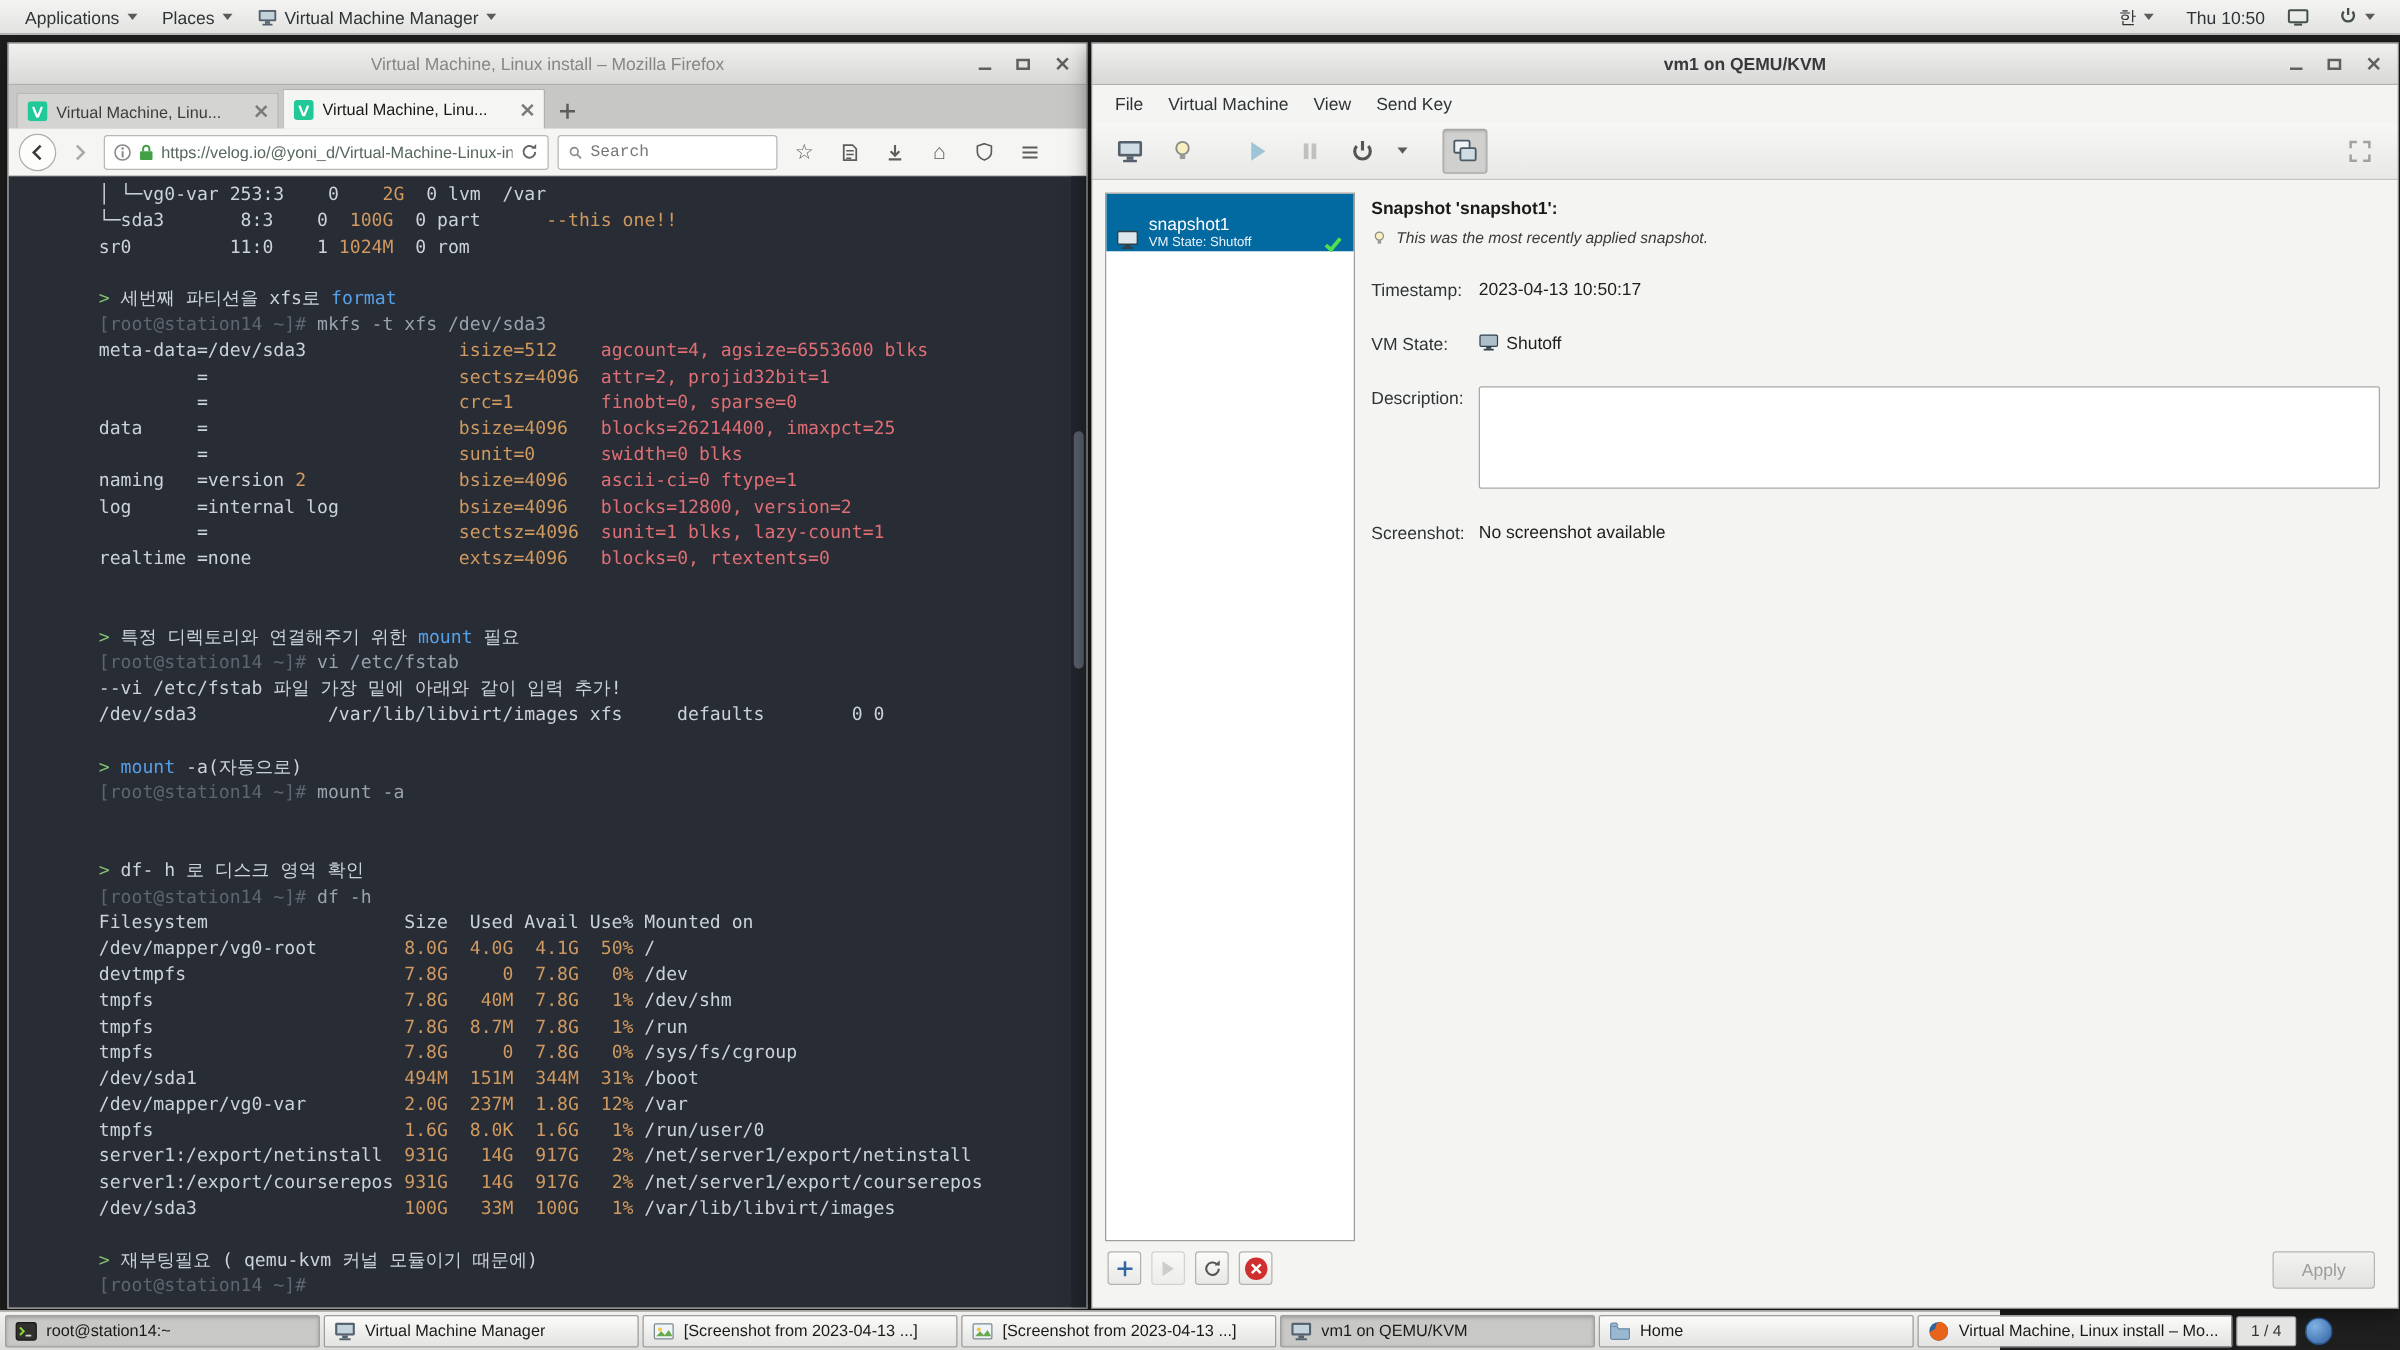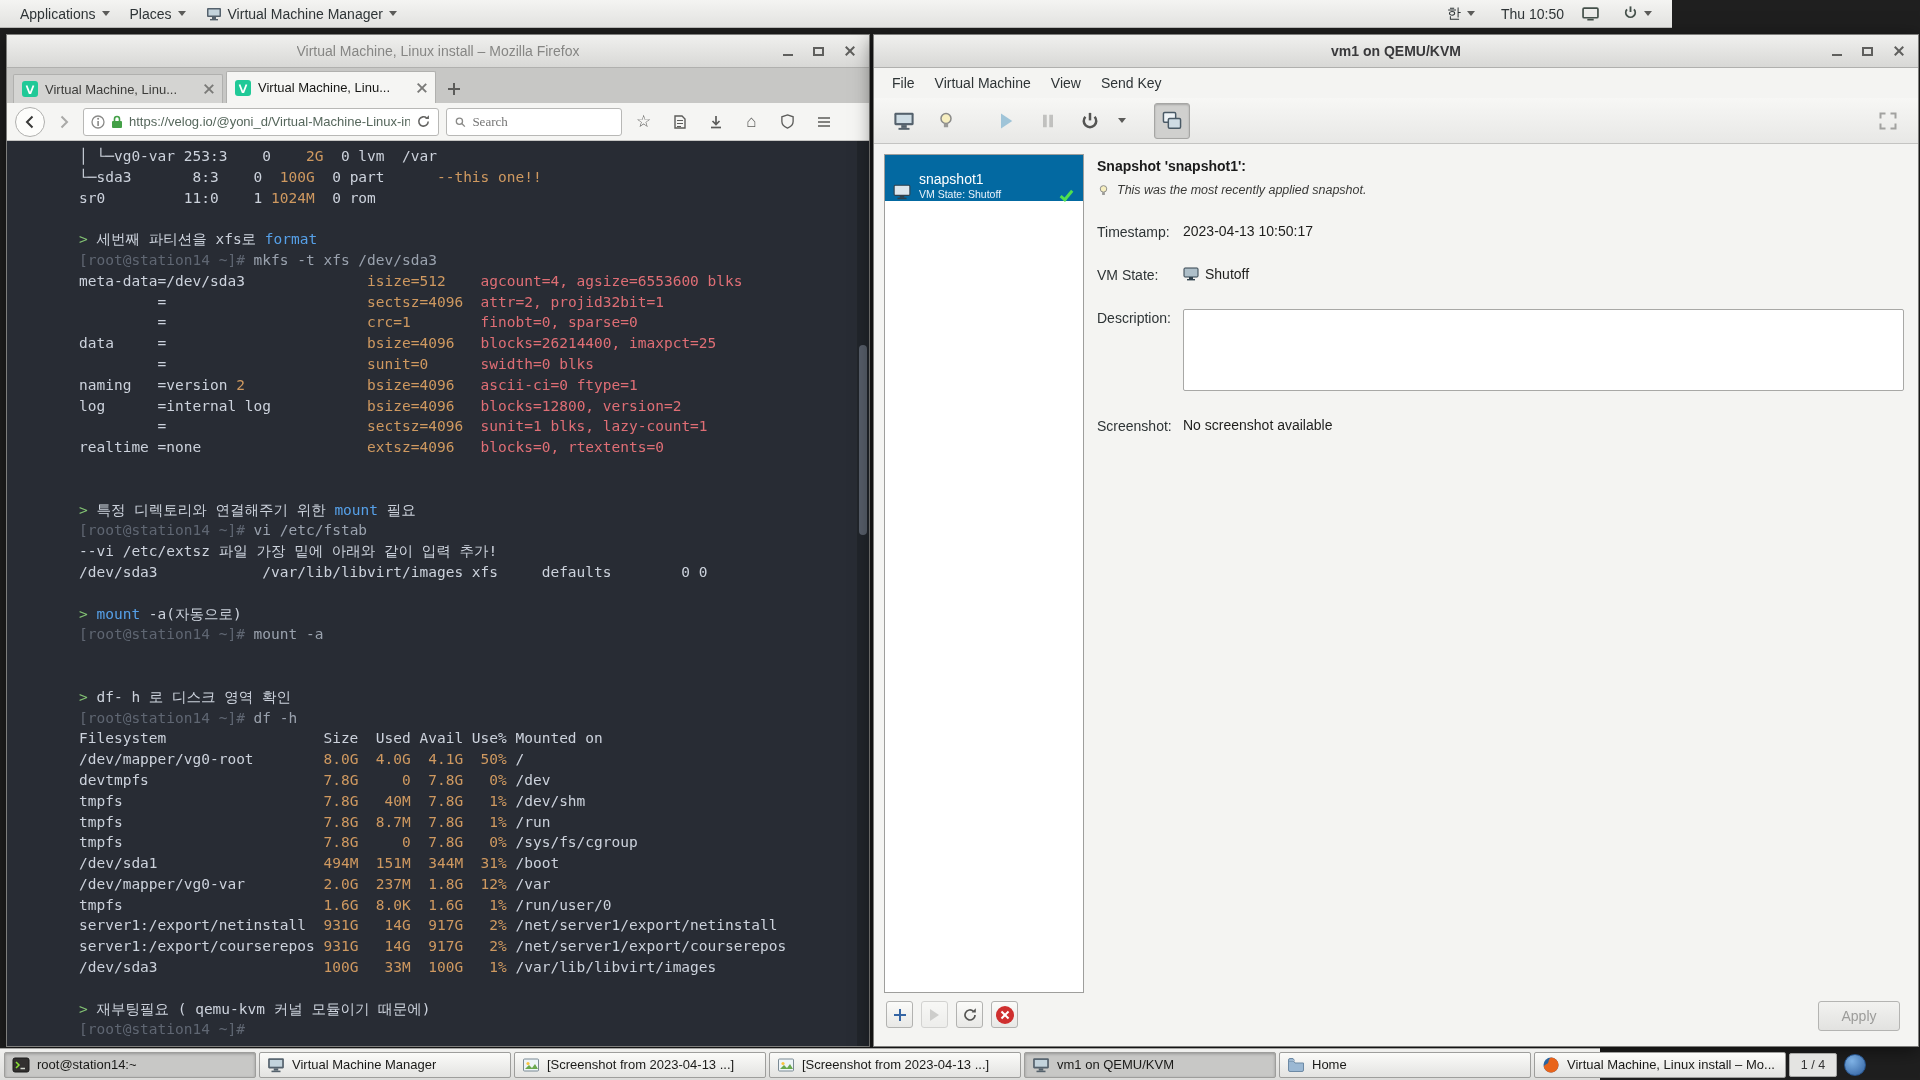--- a/index.html
+++ b/index.html
@@ -1,20 +1,20 @@
 <!DOCTYPE html>
 <html><head>
 <meta charset="utf-8">
 <style>
   *{margin:0;padding:0;box-sizing:border-box}
   html,body{width:1920px;height:1080px;overflow:hidden}
   body{font-family:"Liberation Sans",sans-serif;background:#1f1f1f;position:relative;font-size:14px}
 
   
-  .top-panel{position:absolute;left:0;top:0;width:1672px;height:28px;background:linear-gradient(#f4f4f2,#e2e2e0);border-bottom:1px solid #b7b7b5;display:flex;align-items:center;padding:0 10px;z-index:60}
+  .top-panel{position:absolute;left:0;top:0;width:1920px;height:28px;background:linear-gradient(#f4f4f2,#e2e2e0);border-bottom:1px solid #b7b7b5;display:flex;align-items:center;padding:0 10px;z-index:60}
   .panel-left{display:flex;align-items:center;height:100%}
   .panel-menu{display:flex;align-items:center;gap:6px;padding:0 10px;height:100%;font-size:14px;color:#2e3436;cursor:default}
   .panel-right{margin-left:auto;display:flex;align-items:center;gap:12px;height:100%}
   .caret-down{width:0;height:0;border-left:4px solid transparent;border-right:4px solid transparent;border-top:5px solid #5b5b59}
   .panel-clock{font-size:14px;font-weight:400;color:#2e3436;padding:0 4px}
   .panel-icon{display:flex;align-items:center;justify-content:center;padding:0 2px}
   .p-ico{display:flex;align-items:center}
 
   
   .window{position:absolute;border:1px solid #7e7e7c;box-shadow:0 4px 18px rgba(0,0,0,.5);display:flex;flex-direction:column;background:#f4f4f2;z-index:10}
@@ -45,21 +45,21 @@
   .plus{position:relative;width:12px;height:12px}
   .plus::before{content:"";position:absolute;left:5px;top:0;width:2px;height:12px;background:#5c5c5a}
   .plus::after{content:"";position:absolute;left:0;top:5px;width:12px;height:2px;background:#5c5c5a}
   .plus.blue::before,.plus.blue::after{background:#3465a4}
   .ff-nav{height:38px;flex:0 0 38px;background:#f5f5f3;border-bottom:1px solid #c6c6c4;display:flex;align-items:center;padding:0 8px;gap:7px}
   .nav-back{width:30px;height:30px;border-radius:50%;border:1px solid #b0b0ae;background:#fdfdfb;display:flex;align-items:center;justify-content:center;flex:0 0 30px}
   .nav-fwd{width:24px;height:24px;display:flex;align-items:center;justify-content:center;opacity:.4;flex:0 0 24px}
   .urlbar{width:356px;height:28px;background:#fff;border:1px solid #b8b8b6;border-radius:3px;display:flex;align-items:center;padding:0 7px;gap:6px;flex:0 0 356px}
   .url-text{flex:1;font-size:13px;color:#56675c;white-space:nowrap;overflow:hidden}
   .searchbar{width:176px;height:28px;background:#fff;border:1px solid #b8b8b6;border-radius:3px;display:flex;align-items:center;padding:0 7px;gap:6px;flex:0 0 176px}
-  .searchbar input{border:none;outline:none;width:100%;font-size:13px;color:#333;font-family:Liberation Serif, serif;background:transparent}
+  .searchbar input{border:none;outline:none;width:100%;font-size:13px;color:#333;font-family:Liberation Mono, monospace;background:transparent}
   .nav-icon{width:29px;height:29px;display:flex;align-items:center;justify-content:center;flex:0 0 29px}
   .star-glyph{font-size:17px;color:#5c5c5a;line-height:1}
   .home-glyph{font-size:17px;color:#5c5c5a;line-height:1}
   .ff-content{flex:1;background:#282c34;position:relative;overflow:hidden}
   .terminal{position:absolute;left:72px;top:5px;right:14px;font-family:"DejaVu Sans Mono",monospace;font-size:14.5px;line-height:20.8px}
   .tline{white-space:pre;min-height:20.8px}
   .t-p{color:#ccd2dc}
   .t-c{color:#5f6672}
   .t-c2{color:#9aa2ae}
   .t-g{color:#83c373}
@@ -279,21 +279,21 @@
         <div class="tline"><span class="t-p">data     =                       </span><span class="t-o">bsize=4096</span><span class="t-p">   </span><span class="t-r">blocks=26214400, imaxpct=25</span></div>
         <div class="tline"><span class="t-p">         =                       </span><span class="t-o">sunit=0</span><span class="t-p">      </span><span class="t-r">swidth=0 blks</span></div>
         <div class="tline"><span class="t-p">naming   =version </span><span class="t-o">2</span><span class="t-p">              </span><span class="t-o">bsize=4096</span><span class="t-p">   </span><span class="t-r">ascii-ci=0 ftype=1</span></div>
         <div class="tline"><span class="t-p">log      =internal log           </span><span class="t-o">bsize=4096</span><span class="t-p">   </span><span class="t-r">blocks=12800, version=2</span></div>
         <div class="tline"><span class="t-p">         =                       </span><span class="t-o">sectsz=4096</span><span class="t-p">  </span><span class="t-r">sunit=1 blks, lazy-count=1</span></div>
         <div class="tline"><span class="t-p">realtime =none                   </span><span class="t-o">extsz=4096</span><span class="t-p">   </span><span class="t-r">blocks=0, rtextents=0</span></div>
         <div class="tline">&nbsp;</div>
         <div class="tline">&nbsp;</div>
         <div class="tline"><span class="t-g">&gt; </span><span class="t-p">특정 디렉토리와 연결해주기 위한 </span><span class="t-b">mount</span><span class="t-p"> 필요</span></div>
         <div class="tline"><span class="t-c">[root@station14 ~]# </span><span class="t-c2">vi /etc/fstab</span></div>
-        <div class="tline"><span class="t-p">--vi /etc/extsz 파일 가장 밑에 아래와 같이 입력 추가!</span></div>
+        <div class="tline"><span class="t-p">--vi /etc/fstab 파일 가장 밑에 아래와 같이 입력 추가!</span></div>
         <div class="tline"><span class="t-p">/dev/sda3            /var/lib/libvirt/images xfs     defaults        0 0</span></div>
         <div class="tline">&nbsp;</div>
         <div class="tline"><span class="t-g">&gt; </span><span class="t-b">mount</span><span class="t-p"> -a(자동으로)</span></div>
         <div class="tline"><span class="t-c">[root@station14 ~]# </span><span class="t-c2">mount -a</span></div>
         <div class="tline">&nbsp;</div>
         <div class="tline">&nbsp;</div>
         <div class="tline"><span class="t-g">&gt; </span><span class="t-p">df- h 로 디스크 영역 확인</span></div>
         <div class="tline"><span class="t-c">[root@station14 ~]# </span><span class="t-c2">df -h</span></div>
         <div class="tline"><span class="t-p">Filesystem                  Size  Used Avail Use% Mounted on</span></div>
         <div class="tline"><span class="t-p">/dev/mapper/vg0-root        </span><span class="t-o">8.0G  4.0G  4.1G  50%</span><span class="t-p"> /</span></div>

